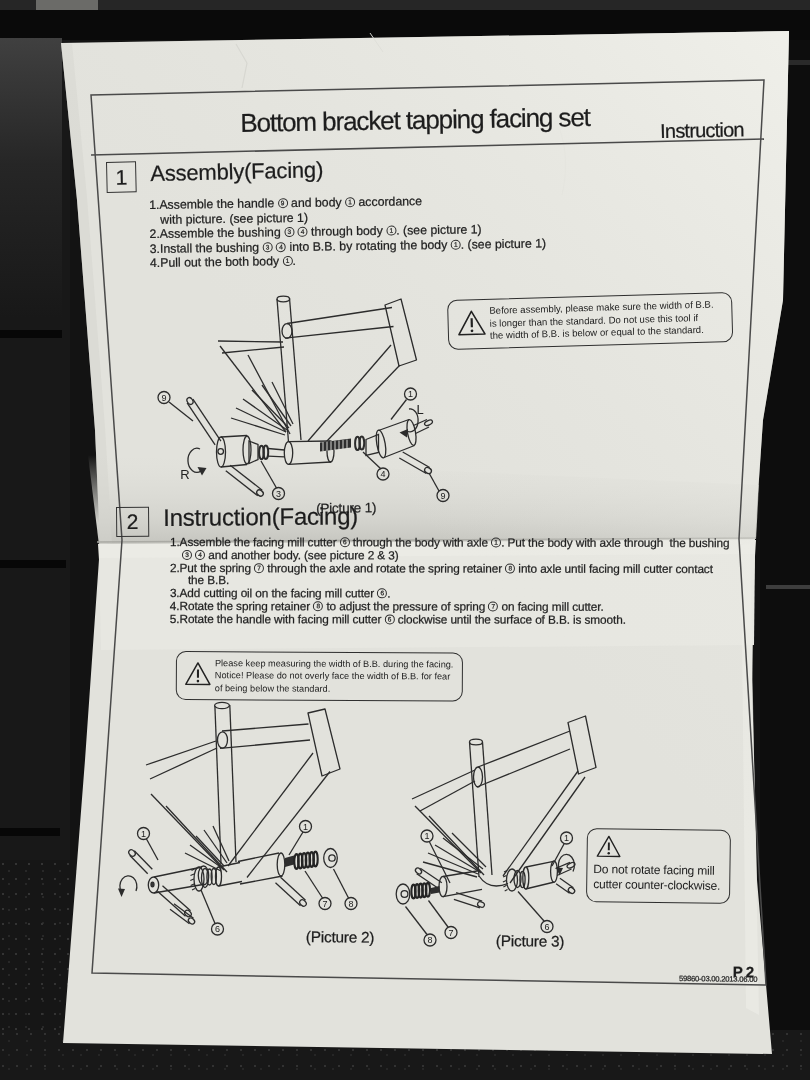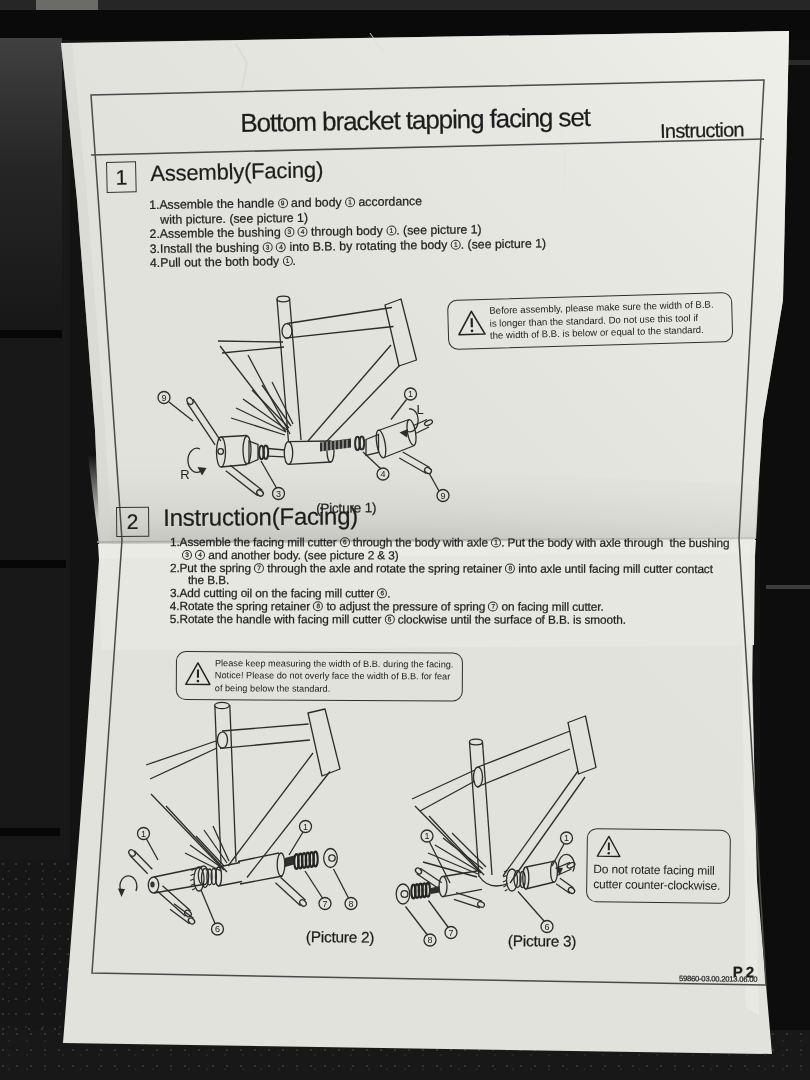--- a/index.html
+++ b/index.html
@@ -382,21 +382,21 @@
 <div class="wbox" style="left:176px;top:651px;width:287px;height:49px;transform:rotate(0.3deg);">
   <svg width="28" height="26" style="position:absolute;left:7px;top:9px;" viewBox="0 0 30 28">
     <path d="M15 2 L28 25 L2 25 Z" fill="none" stroke="#222" stroke-width="1.6" stroke-linejoin="round"></path>
     <rect x="14" y="9" width="2.2" height="9" fill="#222"></rect>
     <circle cx="15.1" cy="21.5" r="1.4" fill="#222"></circle>
   </svg>
   <div style="position:absolute;left:38px;top:5px;font-size:9.2px;line-height:12.4px;color:#1c1c1c;">Please keep measuring the width of B.B. during the facing.<br>Notice! Please do not overly face the width of B.B. for fear<br>of being below the standard.</div>
 </div>
 
 <div class="txt" style="left:258px;top:928px;font-size:15.3px;letter-spacing:-0.2px;transform:rotate(0.6deg);margin-left:48px;">(Picture 2)</div>
-<div class="txt" style="left:508px;top:932px;font-size:15.3px;letter-spacing:-0.2px;transform:rotate(0.6deg);">(Picture 3)</div>
+<div class="txt" style="left:496px;top:932px;font-size:15.3px;letter-spacing:-0.2px;transform:rotate(0.6deg);">(Picture 3)</div>
 
 <div class="wbox" style="left:587px;top:828px;width:144px;height:74px;transform:rotate(0.8deg);">
   <svg width="26" height="25" style="position:absolute;left:8px;top:5px;" viewBox="0 0 30 28">
     <path d="M15 2 L28 25 L2 25 Z" fill="none" stroke="#222" stroke-width="1.6" stroke-linejoin="round"></path>
     <rect x="14" y="9" width="2.2" height="9" fill="#222"></rect>
     <circle cx="15.1" cy="21.5" r="1.4" fill="#222"></circle>
   </svg>
   <div style="position:absolute;left:6px;top:33px;font-size:12px;letter-spacing:-0.2px;line-height:14.5px;color:#1c1c1c;white-space:nowrap;">Do not rotate facing mill<br>cutter counter-clockwise.</div>
 </div>
 

